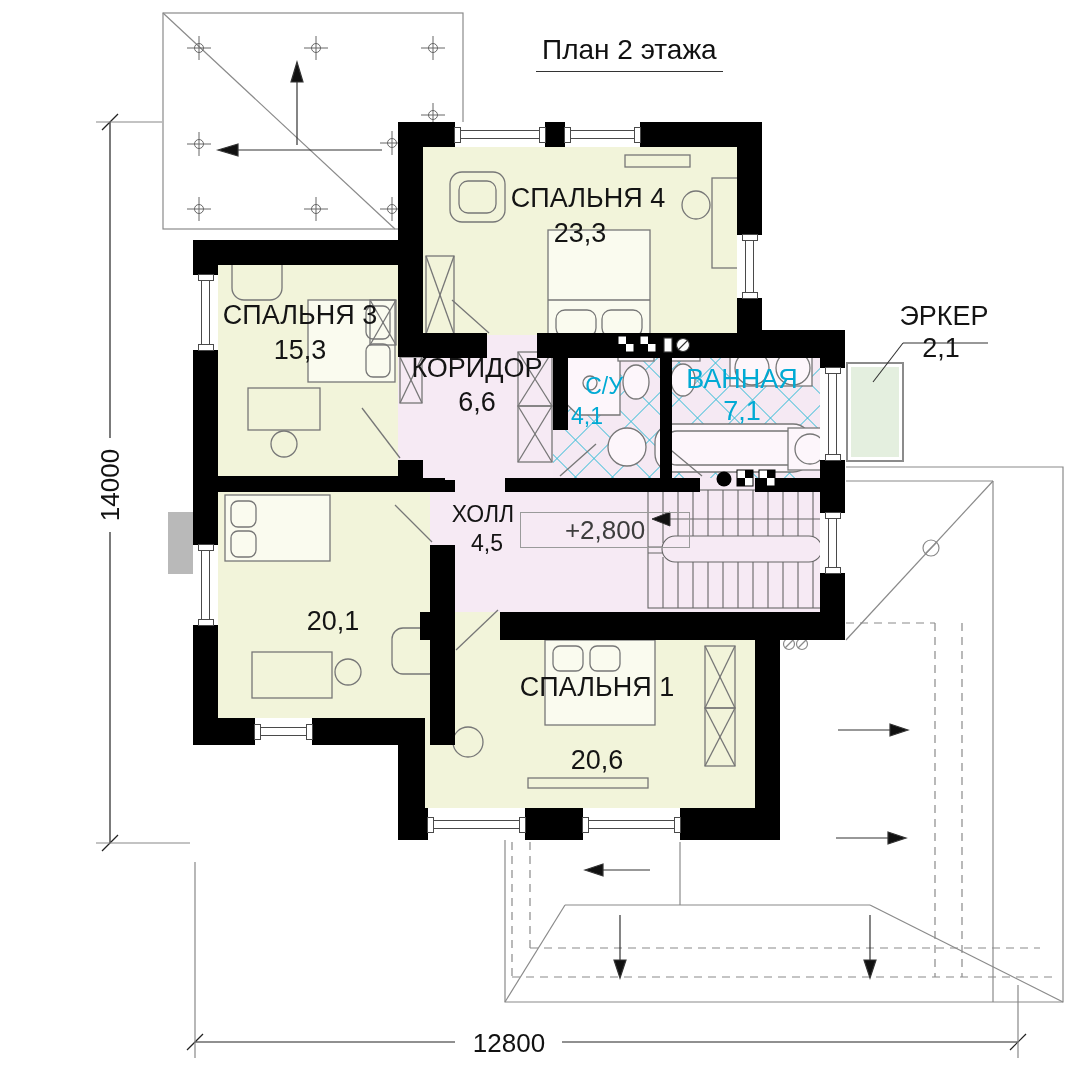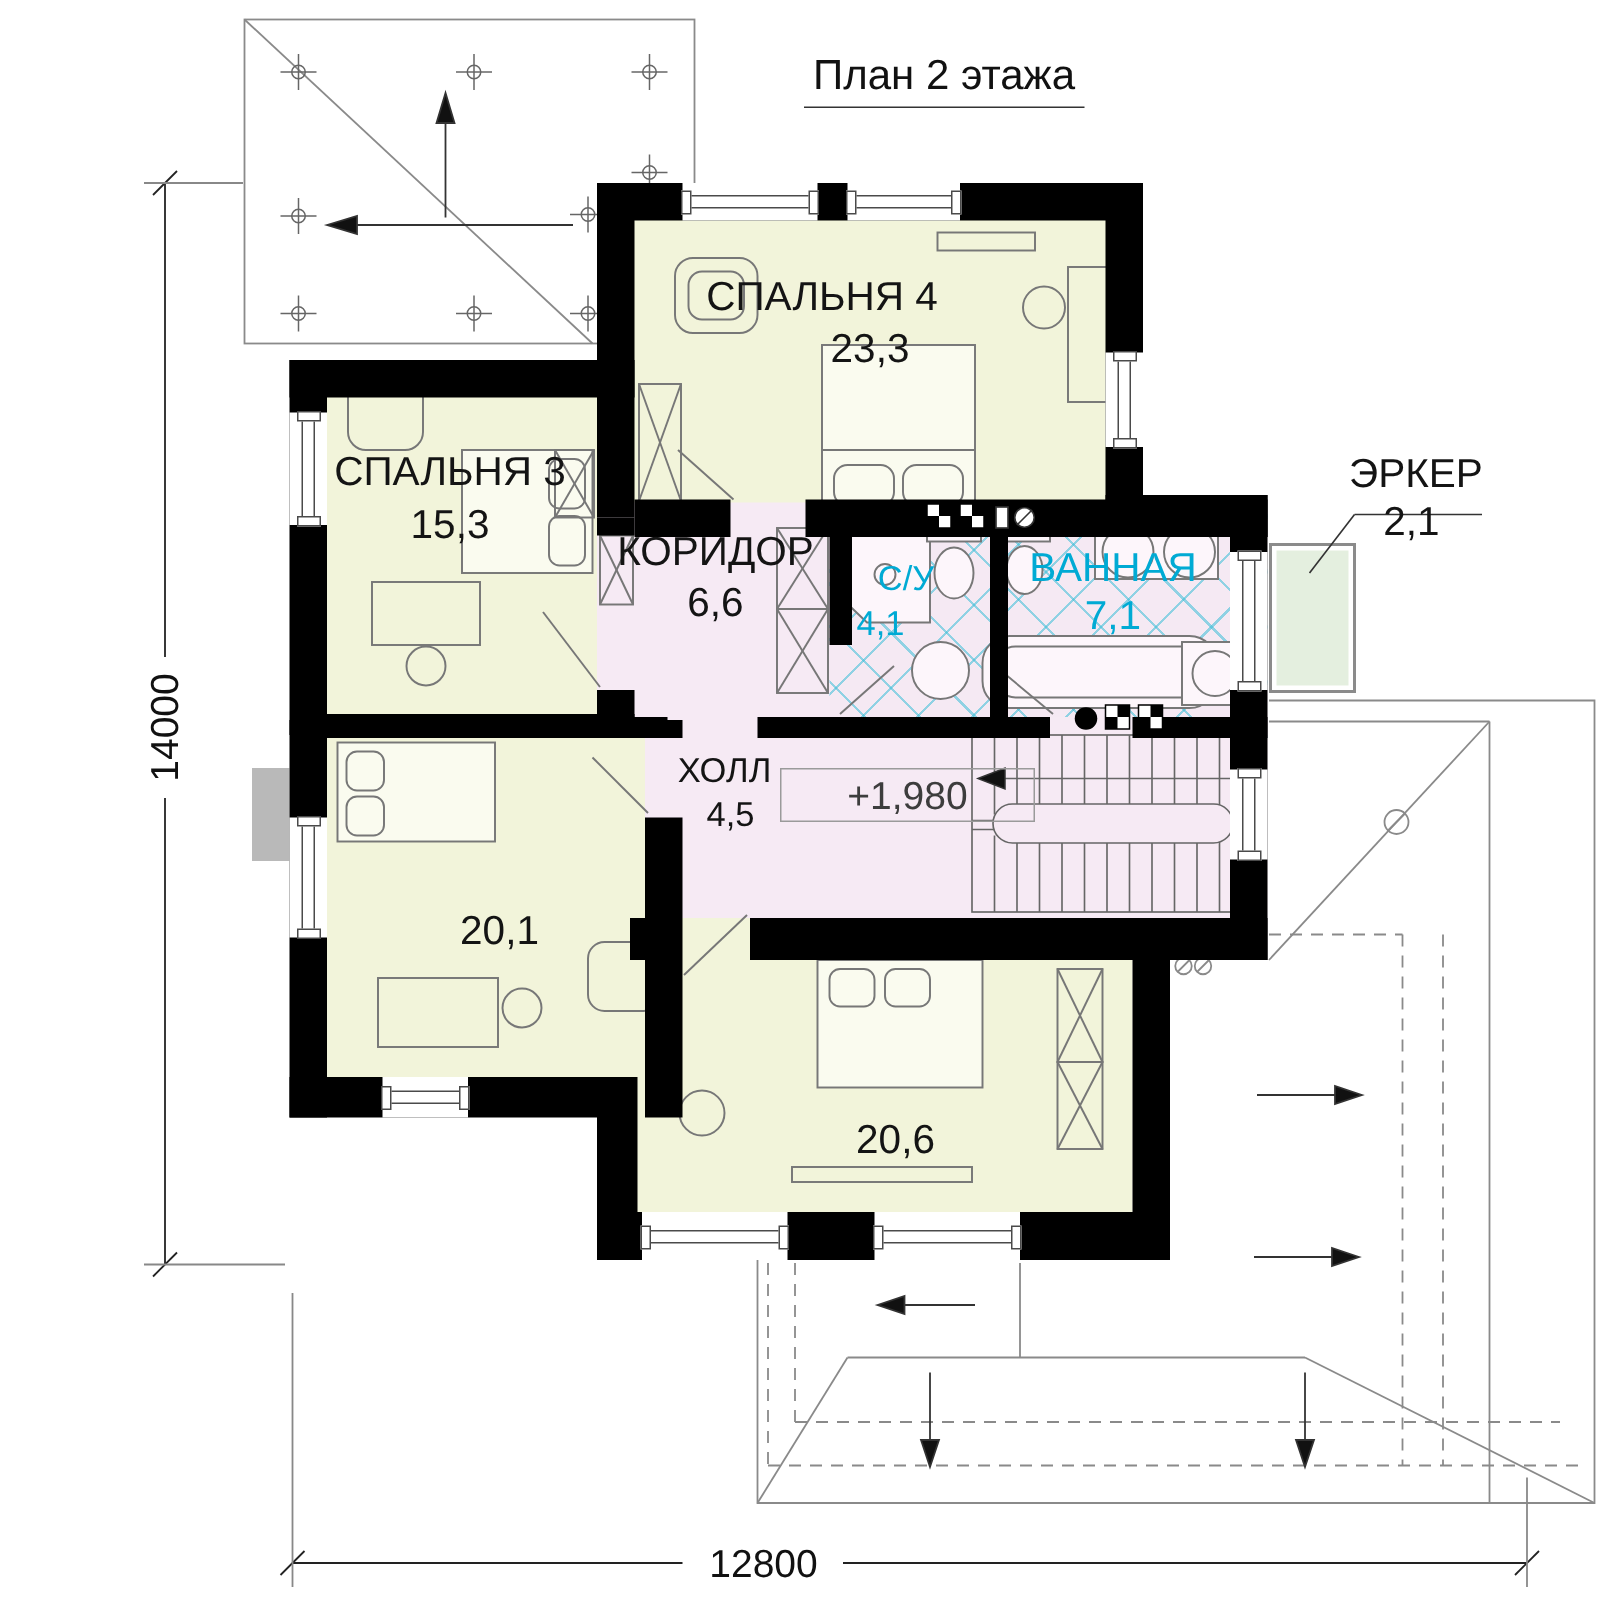--- a/index.html
+++ b/index.html
@@ -358,43 +358,44 @@
       <circle cx="683" cy="345" r="6.5" fill="#fff"></circle>
         <line x1="678" y1="350" x2="688" y2="340"></line>
     </g>
     <circle cx="724" cy="479" r="7.5" fill="#000"></circle>
     <use href="#chk" x="737" y="470"></use>
       <use href="#chk" x="759" y="470"></use>
   </svg>
 
   <div id="page-title" style="left:536px;top:34px;">План 2 этажа</div>
 
-  <div class="lbl" style="left:548px;top:198px;">СПАЛЬНЯ 4</div>
+  <div class="lbl" style="left:588px;top:198px;">СПАЛЬНЯ 4</div>
   <div class="lbl" style="left:580px;top:233px;">23,3</div>
 
   <div class="lbl" style="left:300px;top:315px;">СПАЛЬНЯ 3</div>
   <div class="lbl" style="left:300px;top:350px;">15,3</div>
 
   <div class="lbl" style="left:477px;top:368px;">КОРИДОР</div>
   <div class="lbl" style="left:477px;top:402px;">6,6</div>
 
   <div class="lbl cyan small" style="left:604px;top:386px;text-align:center;">С/У</div>
   <div class="lbl cyan small" style="left:587px;top:416px;">4,1</div>
 
   <div class="lbl cyan" style="left:742px;top:379px;">ВАННАЯ</div>
   <div class="lbl cyan" style="left:742px;top:411px;">7,1</div>
 
   <div class="lbl" style="left:944px;top:316px;">ЭРКЕР</div>
   <div class="lbl" style="left:941px;top:348px;">2,1</div>
 
   <div class="lbl small" style="left:483px;top:514px;">ХОЛЛ</div>
   <div class="lbl small" style="left:487px;top:543px;">4,5</div>
 
-  <div class="levelbox" style="left:520px;top:512px;width:168px;height:34px;">+1,980</div>
+  <div class="levelbox" style="left:520px;top:512px;width:168px;height:34px;">+2,800</div>
 
   <div class="lbl" style="left:333px;top:621px;">20,1</div>
 
+  <div class="lbl" style="left:597px;top:687px;">СПАЛЬНЯ 1</div>
   <div class="lbl" style="left:597px;top:760px;">20,6</div>
 
   <div class="dim vert" style="left:110px;top:485px;">14000</div>
   <div class="dim" style="left:509px;top:1043px;">12800</div>
 
 </div>
 
 </body></html>

